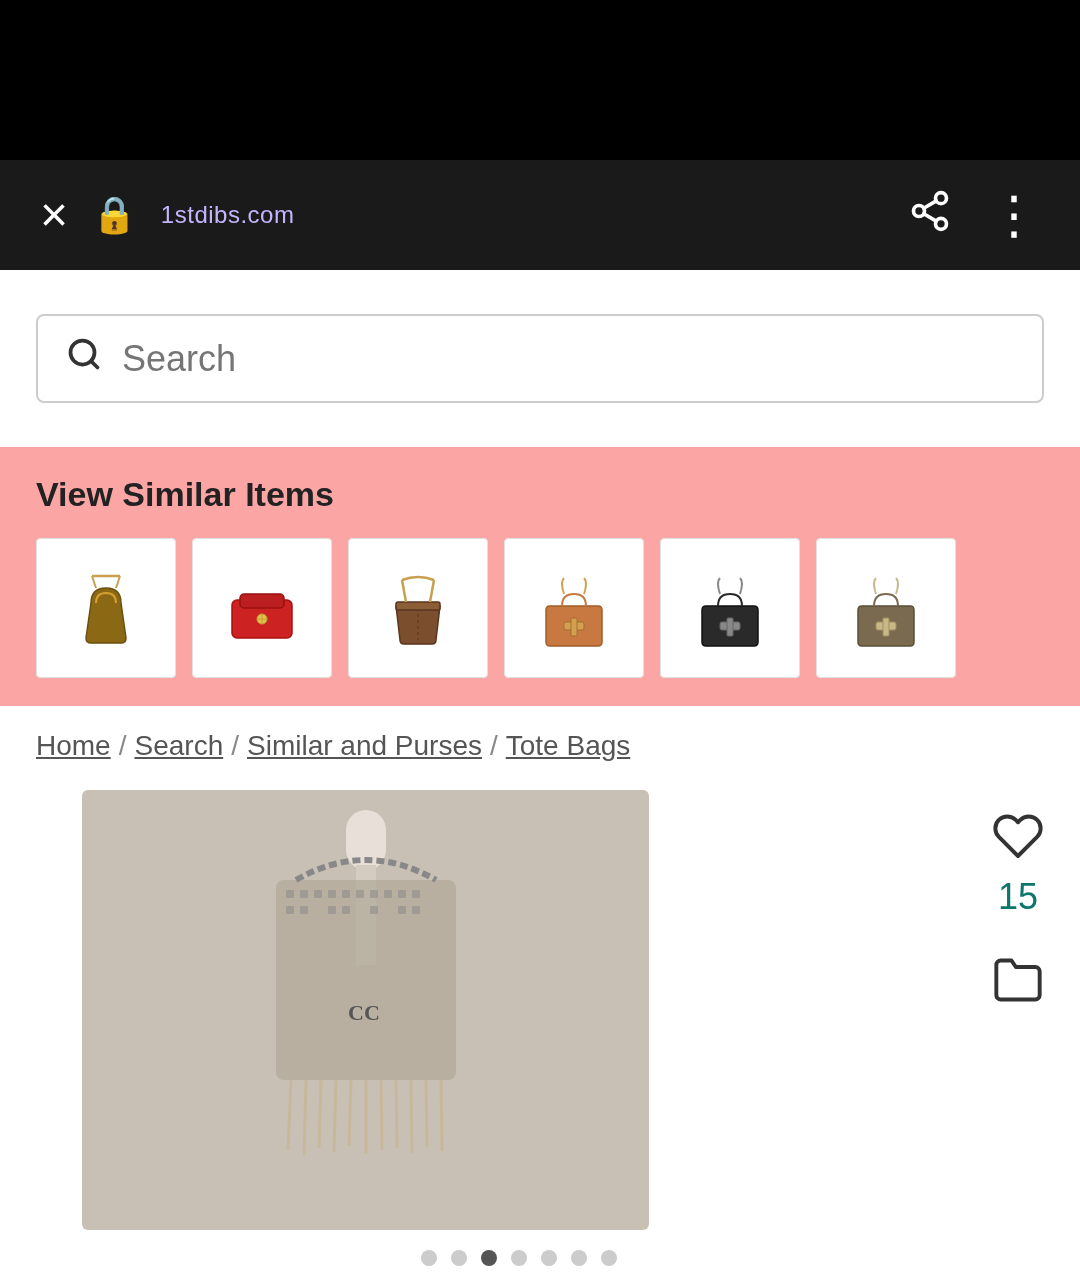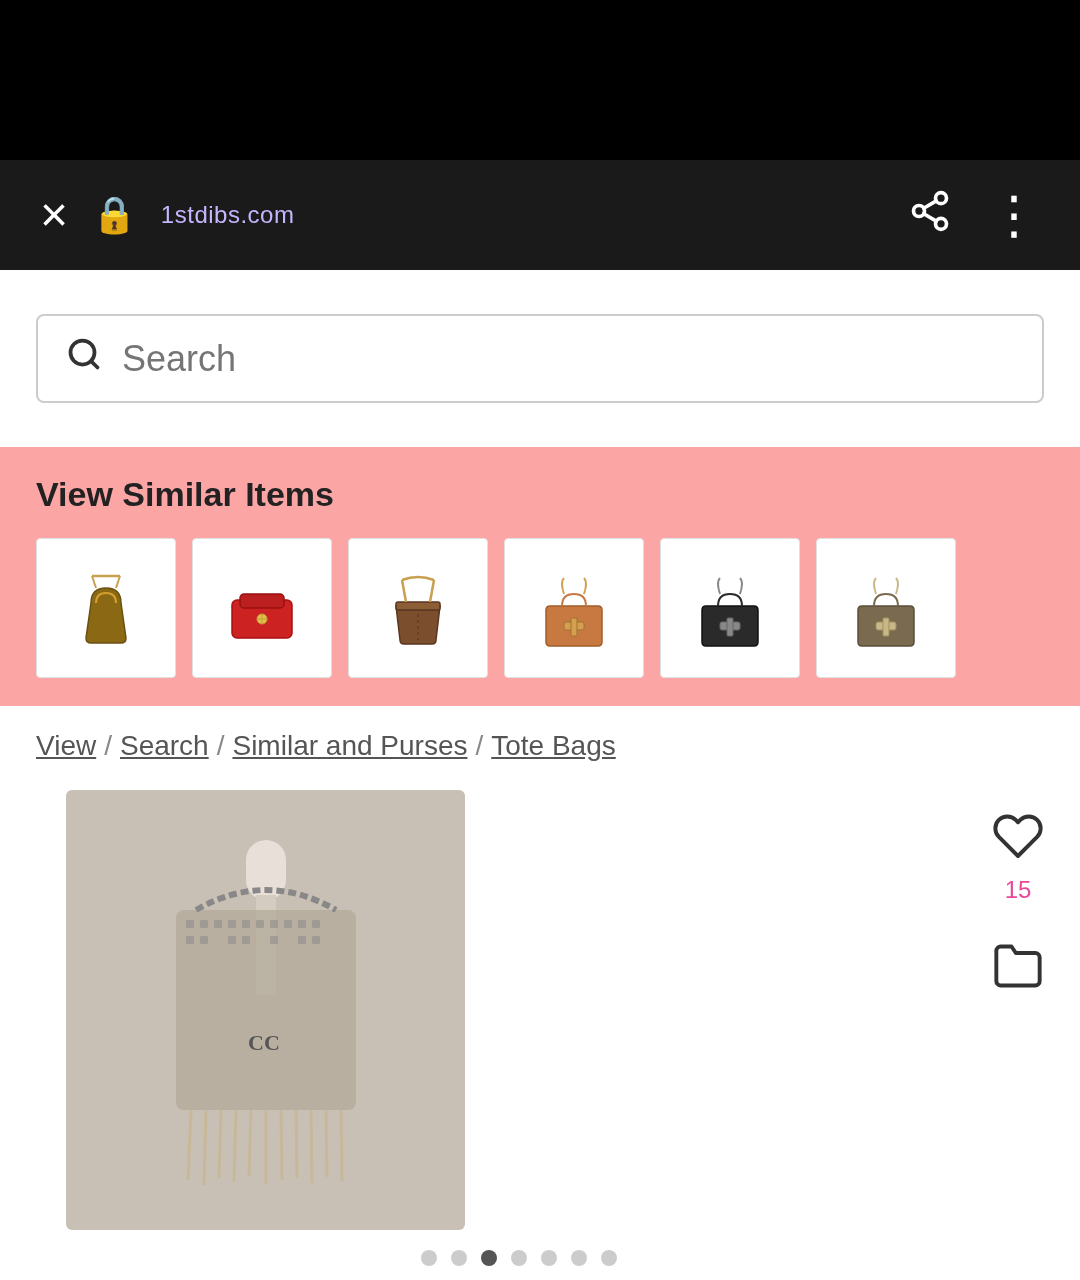--- a/index.html
+++ b/index.html
@@ -150,30 +150,30 @@
     .product-section {
       padding: 16px 36px 24px;
       position: relative;
       display: flex;
       align-items: flex-start;
     }
     .product-image-wrap {
       flex: 1;
     }
     .product-image {
-      width: 399px;
+      width: 567px;
       height: 440px;
       background: #c8bfb5;
       border-radius: 6px;
       position: relative;
       display: flex;
-      align-items: center;
+      align-items: flex-start;
       justify-content: center;
       overflow: hidden;
-      margin-left: 30px;
+      margin-left: 46px;
     }
     
     .chanel-bag-svg {
       width: 300px;
       height: 380px;
     }
 
     
     .image-dots {
       display: flex;
@@ -207,22 +207,22 @@
       align-items: center;
       cursor: pointer;
       gap: 6px;
     }
     .heart-icon {
       font-size: 52px;
       color: #333;
       line-height: 1;
     }
     .like-count {
-      font-size: 24px;
-      color: #ec4899;
+      font-size: 36px;
+      color: #0f766e;
     }
     .folder-icon {
       font-size: 52px;
       color: #333;
     }
 
     
     .product-info {
       padding: 20px 36px 36px;
     }
@@ -330,21 +330,21 @@
           <path d="M40 36 Q36 24 40 20" stroke="#c8b888" stroke-width="2" fill="none"></path>
           <path d="M60 36 Q64 24 60 20" stroke="#c8b888" stroke-width="2" fill="none"></path>
           <rect x="40" y="64" width="20" height="8" rx="2" fill="#c8b888" stroke="#a09060" stroke-width="1"></rect>
           <rect x="47" y="60" width="6" height="18" rx="1" fill="#c8b888" stroke="#a09060" stroke-width="1"></rect>
         </svg>
       </div>
     </div>
   </div>
 
   <div class="breadcrumb">
-    <a>View</a>
+    <a>Home</a>
     <span class="sep">/</span>
     <a>Search</a>
     <span class="sep">/</span>
     <a>Similar and Purses</a>
     <span class="sep">/</span>
     <a>Tote Bags</a>
   </div>
 
   <div class="product-section">
     <div class="product-image-wrap">

